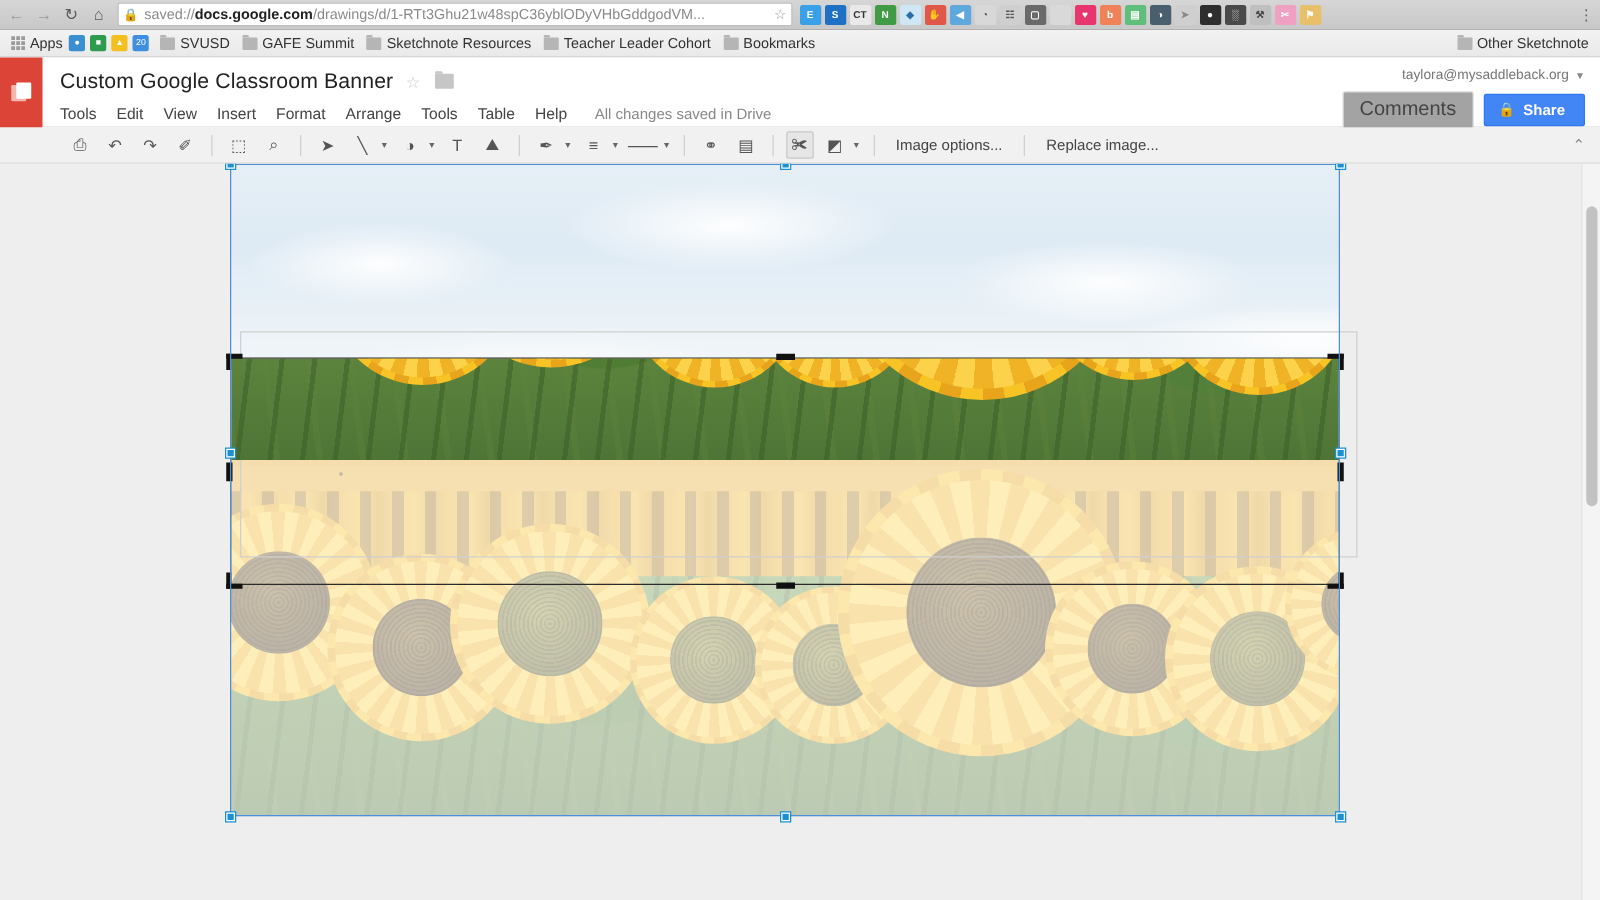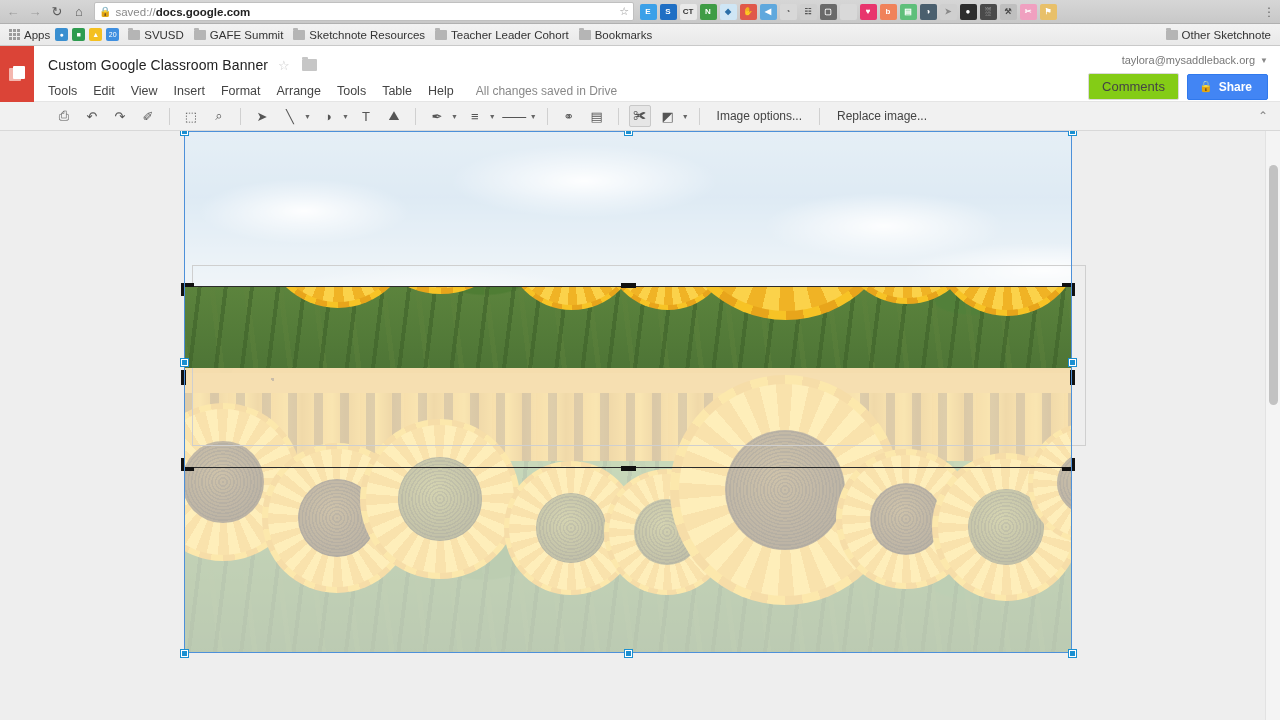--- a/index.html
+++ b/index.html
@@ -83,37 +83,37 @@
   }
   .app-logo {
     width: 34px; height: 56px; background: #db4437;
     display: flex; align-items: center; justify-content: center;
   }
   .logo-shape { width: 17px; height: 17px; position: relative; }
   .logo-shape .a { position:absolute; left:0; top:2px; width:12px;height:13px;background:#f4b6ae; border-radius:1px;}
   .logo-shape .b { position:absolute; left:4px; top:0; width:12px;height:13px;background:#fff; border-radius:1px;}
   .hdr-body { flex: 1 1 auto; padding: 7px 0 0 14px; }
   .doc-title-row { display: flex; align-items: center; height: 24px; }
-  .doc-title { font-size: 14px; color: #222; font-weight: normal; letter-spacing: .1px;}
+  .doc-title { font-size: 17px; color: #222; font-weight: normal; letter-spacing: .1px;}
   .title-star { font-size: 13px; color: #cacaca; margin-left: 10px; }
   .title-folder {
     width: 15px; height: 12px; background: #c6c6c6; border-radius: 1px;
     margin-left: 12px; position: relative;
   }
   .title-folder:before{content:'';position:absolute;top:-2px;left:0;width:6px;height:2px;background:#c6c6c6;border-radius:1px 1px 0 0;}
   .menubar { display: flex; align-items: center; height: 22px; margin-top: 3px; }
   .menu-item { font-size: 12.5px; color: #444; padding: 2px 8px; white-space: nowrap; }
   .menu-item:first-child { padding-left: 0; }
   .save-state { font-size: 12px; color: #888; padding-left: 14px; white-space: nowrap;}
   .hdr-right { position: absolute; right: 12px; top: 8px; text-align: right; }
   .acct-row { font-size: 11px; color: #777; display: flex; align-items: center; justify-content: flex-end; }
   .acct-caret { margin-left: 5px; font-size: 8px; color:#888; }
   .btn-row { display: flex; align-items: center; margin-top: 7px; gap: 8px; }
   .btn-comments {
-    font-size: 13px; color: #444; background: #84cc16;
+    font-size: 16px; color: #444; background: #a3a3a3;
     border: 1px solid #dadada; border-radius: 2px;
     padding: 6px 13px; line-height: 1;
   }
   .btn-share {
     font-size: 12px; color: #fff; background: #4285f4;
     border: 1px solid #3079ed; border-radius: 2px;
     padding: 6px 15px 6px 11px; line-height: 1;
     display: flex; align-items: center; font-weight: bold;
   }
   .share-lock { margin-right: 6px; font-size: 11px; }
@@ -264,20 +264,21 @@
 <div class="chrome-topbar">
   <div class="nav-btn">←</div>
   <div class="nav-btn">→</div>
   <div class="nav-btn enabled">↻</div>
   <div class="nav-btn enabled">⌂</div>
 
   <div class="omnibox">
     <span class="lock-ico">🔒</span>
     <span class="url-scheme">saved://</span>
     <span class="url-host">docs.google.com</span>
+    <span class="url-path">/drawings/d/1-RTt3Ghu21w48spC36yblODyVHbGddgodVM...</span>
     <span class="star-ico">☆</span>
   </div>
 
   <div class="ext-strip" id="ext-strip">
       <div class="ext" style="background: rgb(58, 160, 232); color: rgb(255, 255, 255);">E</div>
       <div class="ext" style="background: rgb(31, 111, 196); color: rgb(255, 255, 255);">S</div>
       <div class="ext" style="background: rgb(233, 233, 233); color: rgb(51, 51, 51);">CT</div>
       <div class="ext" style="background: rgb(63, 156, 69); color: rgb(255, 255, 255);">N</div>
       <div class="ext" style="background: rgb(207, 230, 245); color: rgb(42, 111, 168);">◆</div>
       <div class="ext" style="background: rgb(224, 88, 74); color: rgb(255, 255, 255);">✋</div>

